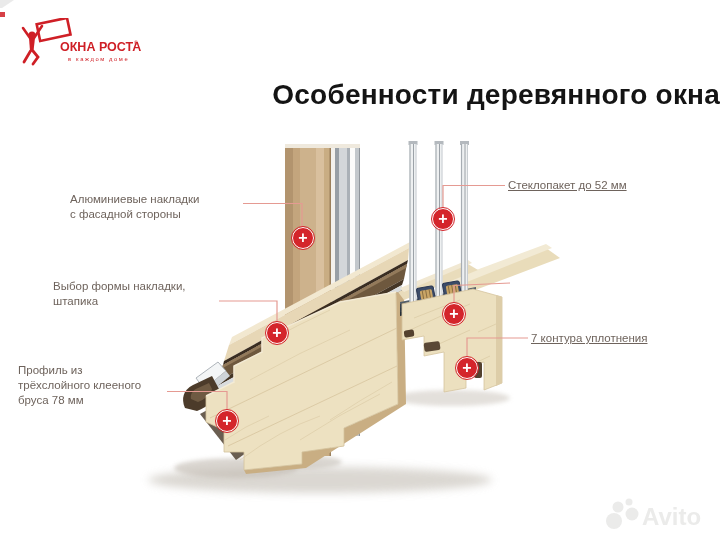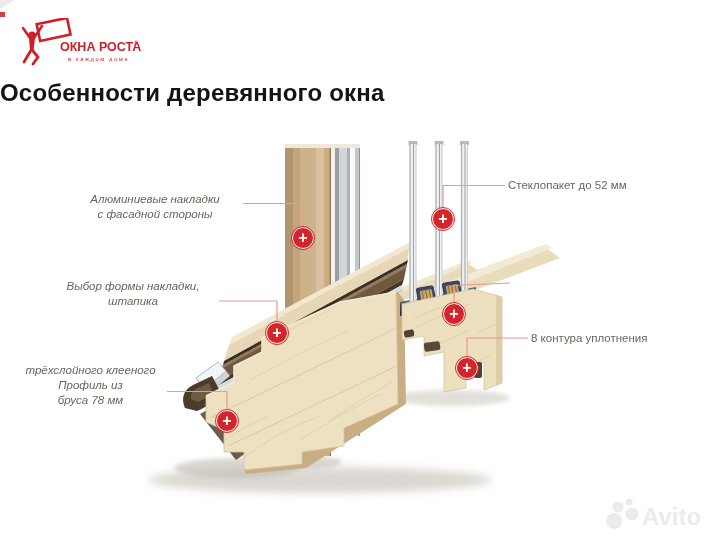--- a/index.html
+++ b/index.html
@@ -2,26 +2,26 @@
 <html><head>
 <meta charset="utf-8">
 <style>
   html,body{margin:0;padding:0;background:#fff;}
   .stage{position:relative;width:720px;height:540px;background:#ffffff;overflow:hidden;
          font-family:"Liberation Sans","DejaVu Sans",sans-serif;}
   .stage *{box-sizing:border-box;}
   svg{display:block;}
   .layer{position:absolute;left:0;top:0;}
 
-  .title{position:absolute;left:0;top:79px;width:720px;text-align:left;
-         font-size:24px;font-weight:bold;color:#141414;letter-spacing:.2px;}
+  .title{position:absolute;left:0;top:79px;width:720px;text-align:right;
+         font-size:28px;font-weight:bold;color:#141414;letter-spacing:.2px;}
 
   .callout{position:absolute;font-size:11.5px;line-height:15px;color:#6e635c;z-index:6;}
-  .callout.right-align{text-align:center;font-style:italic;}
-  .callout.left-align{text-align:left;}
+  .callout.right-align{text-align:left;}
+  .callout.left-align{text-align:left;text-decoration:underline;}
 
   .marker{position:absolute;width:22px;height:22px;border-radius:50%;
           background:#d4252b;border:1.5px solid #ffffff;outline:1.5px solid #d4252b;
           display:flex;align-items:center;justify-content:center;
           color:#ffffff;font-size:16px;font-weight:bold;line-height:1;
           padding-bottom:1px;z-index:5;}
 
   .watermark{position:absolute;left:604px;top:494px;width:116px;height:42px;z-index:7;}
 
   .corner-smudge{position:absolute;left:0;top:0;width:16px;height:9px;z-index:7;}
@@ -198,32 +198,32 @@
     <div>Алюминиевые накладки</div>
     <div>с фасадной стороны</div>
   </div>
 
   <div class="callout right-align" style="top:279px;right:507px;width:160px;z-index:6">
     <div>Выбор формы накладки,</div>
     <div>штапика</div>
   </div>
 
   <div class="callout right-align" style="top:363px;right:557px;width:145px;z-index:6">
+    <div>Профиль из</div>
     <div>трёхслойного клееного</div>
-    <div>Профиль из</div>
     <div>бруса 78 мм</div>
   </div>
 
   <div class="callout left-align" style="top:178px;left:508px;width:160px;z-index:6">
     <div>Стеклопакет до 52 мм</div>
   </div>
 
 
   <div class="callout left-align" style="top:331px;left:531px;width:150px;z-index:6">
-    <div>8 контура уплотнения</div>
+    <div>7 контура уплотнения</div>
   </div>
 
   <svg class="watermark" width="116" height="42" viewBox="0 0 116 42">
     <g fill="#ebebea">
       <circle cx="14" cy="13" r="5.5"></circle>
       <circle cx="10" cy="27" r="8"></circle>
       <circle cx="28" cy="20" r="6.5"></circle>
       <circle cx="25" cy="8" r="3.5"></circle>
     </g>
     <text x="38" y="31" font-family="Liberation Sans, DejaVu Sans, sans-serif" font-size="24" font-weight="bold" fill="#ebebea">Avito</text>

